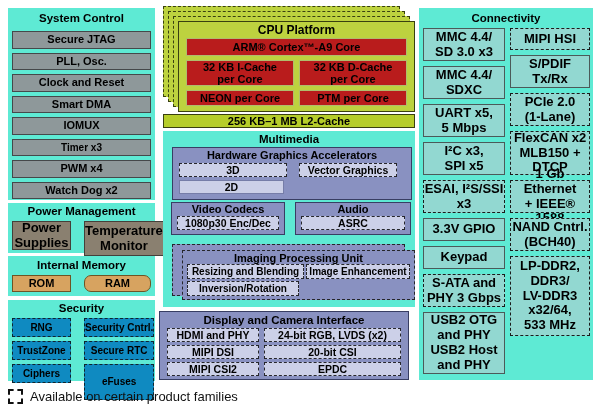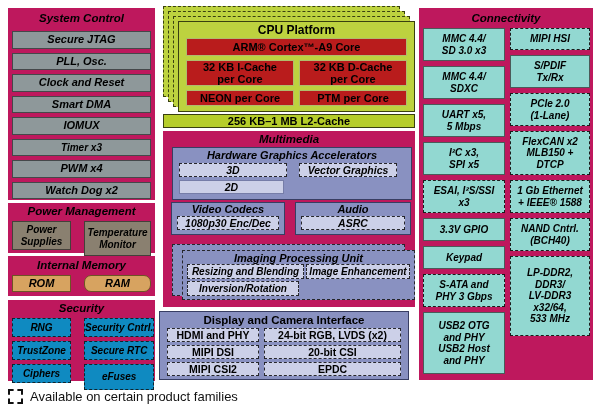--- a/index.html
+++ b/index.html
@@ -1,21 +1,21 @@
 <!DOCTYPE html>
 <html><head>
 <meta charset="utf-8">
 <style>
   html,body{margin:0;padding:0;background:#fff;}
   .diagram{position:relative;width:600px;height:413px;background:#ffffff;
     font-family:"Liberation Sans",sans-serif;color:#000;overflow:hidden;}
-  .panel{position:absolute;background:#be185d;box-sizing:border-box;font-style:italic;}
+  .panel{position:absolute;background:#5eead4;box-sizing:border-box;}
   .panel-title{font-weight:700;font-size:11.5px;text-align:center;padding-top:3px;height:17px;line-height:15px;}
   .blk{display:flex;align-items:center;justify-content:center;text-align:center;
-    font-weight:700;font-size:10px;line-height:1.15;box-sizing:border-box;color:#000;}
+    font-weight:700;font-size:13px;line-height:1.15;box-sizing:border-box;color:#000;}
   .pre{white-space:pre-line;}
   
   .gray{background:#8e989a;border:1px solid #45484a;}
   .brown{background:#8a8070;border:1px solid #44403a;}
   .tan{background:#d7a360;border:1px solid #6e5424;}
   .blue{background:#0f8ac1;border:1.6px dashed #10242e;}
   
   .cpu-layer{position:absolute;width:237px;height:91px;background:#bdd23f;border:1.6px dashed #39400f;box-sizing:border-box;}
   .cpu-main{position:absolute;left:15px;top:15px;width:237px;height:91px;background:#bdd23f;
     border:1.5px solid #39400f;box-sizing:border-box;padding:0 7px;}
@@ -81,21 +81,21 @@
   </section>
 
   <section class="panel" style="left:8px;top:300px;width:147px;height:81px;">
     <div class="panel-title" style="height:14px;padding-top:2px;line-height:13px;">Security</div>
     <div style="display:grid;grid-template-columns:59px 1fr;column-gap:13px;row-gap:4px;margin:2px 4px 0 4px;">
       <div class="blk blue" style="height:19px;font-size:10px;white-space:nowrap;">RNG</div>
       <div class="blk blue" style="height:19px;font-size:10px;white-space:nowrap;">Security Cntrl.</div>
       <div class="blk blue" style="height:19px;font-size:10px;white-space:nowrap;">TrustZone</div>
       <div class="blk blue" style="height:19px;font-size:10px;white-space:nowrap;">Secure RTC</div>
       <div class="blk blue" style="height:19px;font-size:10px;white-space:nowrap;">Ciphers</div>
-      <div class="blk blue" style="height:26px;font-size:10px;white-space:nowrap;">eFuses</div>
+      <div class="blk blue" style="height:36px;font-size:10px;white-space:nowrap;">eFuses</div>
     </div>
   </section>
 
   <div style="position:absolute;left:163px;top:6px;width:252px;height:107px;">
     <div class="cpu-layer" style="left:0;top:0;"></div>
     <div class="cpu-layer" style="left:5px;top:5px;"></div>
     <div class="cpu-layer" style="left:10px;top:10px;"></div>
     <div class="cpu-main">
       <div class="cpu-title">CPU Platform</div>
       <div class="cpu-inner" style="height:18px;">ARM® Cortex™-A9 Core</div>

